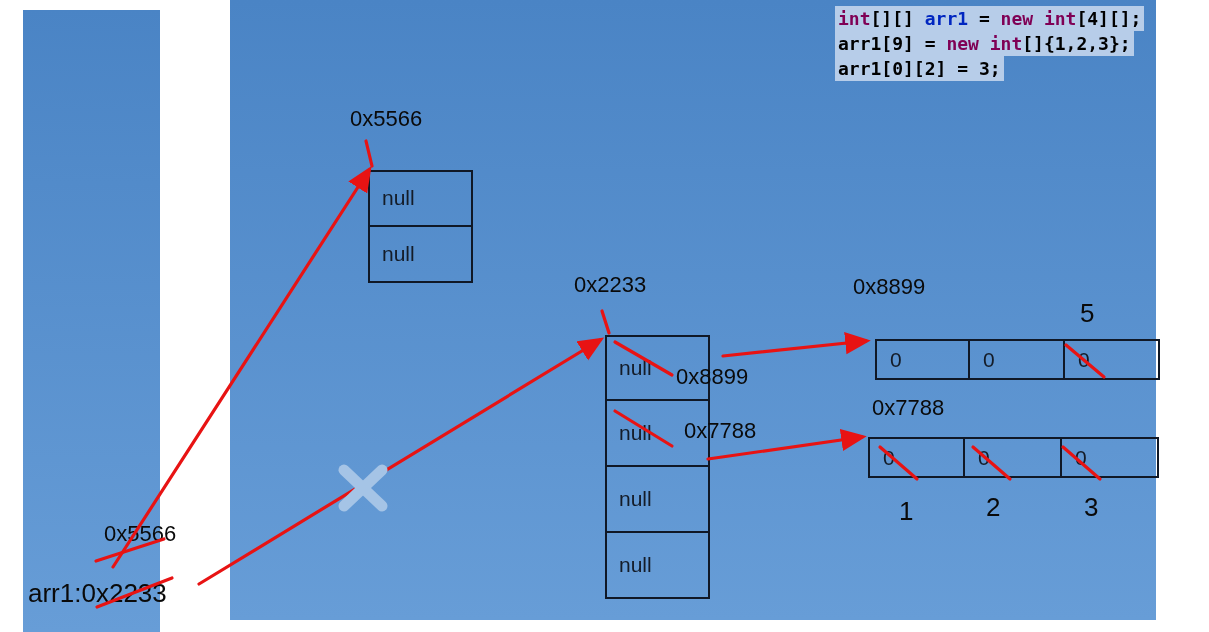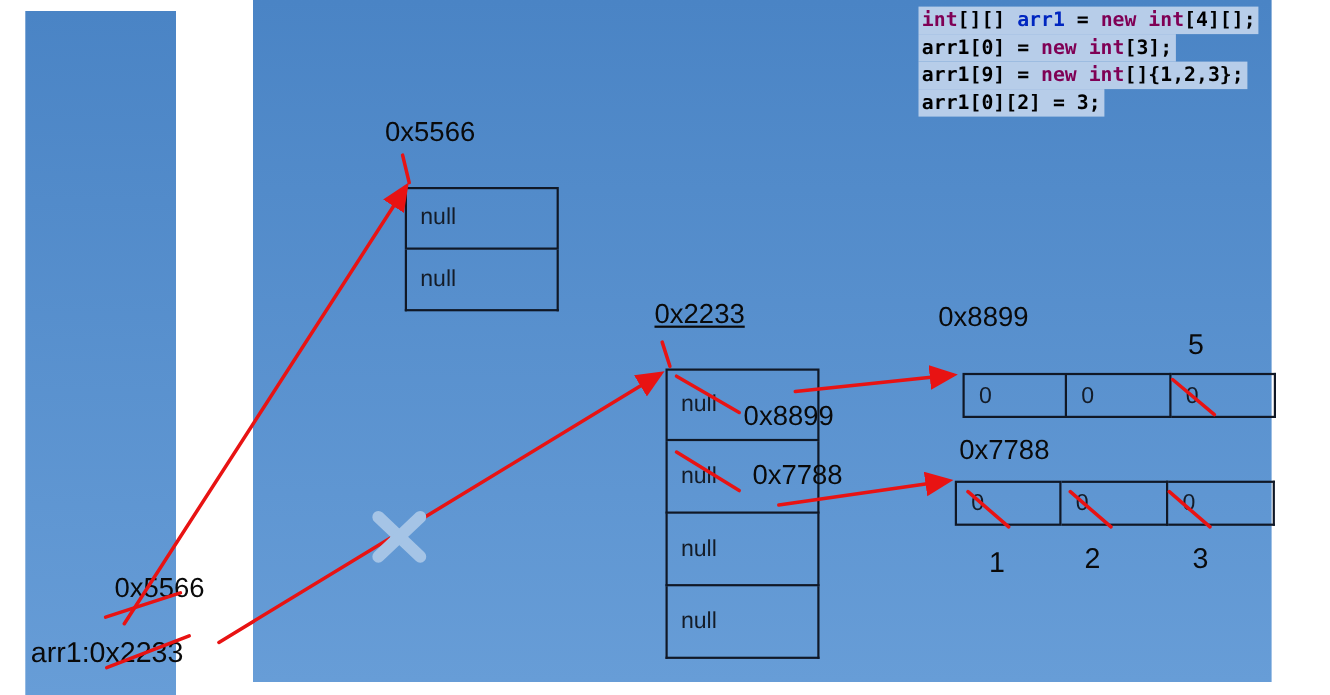--- a/index.html
+++ b/index.html
@@ -8,36 +8,36 @@
     width:1209px; height:632px; position:relative; overflow:hidden;
     font-family:"Liberation Sans", sans-serif;
   }
   .panel {
     position:absolute;
     background:linear-gradient(180deg, var(--slide-top,#4a84c5) 0%, var(--slide-bottom,#679dd7) 100%);
   }
   .stack-panel { left:23px; top:10px; width:137px; height:622px; }
   .heap-panel  { left:230px; top:0;  width:926px; height:620px; }
 
-  .lbl { position:absolute; z-index:3; color:#0a0a0a; font-size:25px; white-space:nowrap; }
+  .lbl { position:absolute; z-index:3; color:#0a0a0a; font-size:22px; white-space:nowrap; }
   .lbl.big { font-size:26px; }
 
   .code {
     position:absolute; left:835px; top:6px; z-index:3;
     font-family:"DejaVu Sans Mono", monospace; font-weight:bold;
     font-size:18px; line-height:25px;
   }
   .code-line { width:max-content; background:var(--code-hl,#b7cde9); padding:0 3px; white-space:pre; color:#000; }
   .code-line .kw  { color:var(--kw,#7f0055);margin-top:35px; }
   .code-line .var { color:var(--var,#0026c0); }
   .code-line .p   { color:#000; }
 
   .varray { position:absolute; z-index:2; }
   .vcell {
-    width:140px; border:2px solid #101826; border-top:none;
+    width:105px; border:2px solid #101826; border-top:none;
     display:flex; align-items:center; padding-left:12px;
     font-size:21px; color:#141c28;
   }
   .varray .vcell:first-child { border-top:2px solid #101826; }
   .h56 { height:56.5px; } .h66 { height:66px; }
 
   .harray { position:absolute; z-index:2; display:flex; }
   .hcell {
     height:41px; border:2px solid #101826; border-left:none;
     display:flex; align-items:center; padding-left:13px;
@@ -51,35 +51,34 @@
 </head>
 <body>
 
 <div style="position:absolute;inset:0;">
 
   <div class="panel stack-panel"></div>
   <div class="panel heap-panel"></div>
 
   <div class="code">
       <div class="code-line"><span class="kw">int</span><span class="p">[][] </span><span class="var">arr1</span><span class="p"> = </span><span class="kw">new int</span><span class="p">[4][];</span></div>
-      <div class="code-line"><span class="p">arr1[0] = </span><span class="kw">new int</span><span class="p">[3];</span></div>
       <div class="code-line"><span class="p">arr1[9] = </span><span class="kw">new int</span><span class="p">[]{1,2,3};</span></div>
       <div class="code-line"><span class="p">arr1[0][2] = 3;</span></div>
     </div>
 
   <div class="lbl" style="left:104px; top:521px;">0x5566</div>
   <div class="lbl big" style="left:28px; top:578px;">arr1:0x2233</div>
 
   <div class="lbl" style="left:350px; top:106px;">0x5566</div>
   <div class="varray" style="left:368px; top:170px;">
     <div class="vcell h56">null</div>
     <div class="vcell h56">null</div>
   </div>
 
-  <div class="lbl" style="left:595px; top:272px;text-decoration:underline;">0x2233</div>
+  <div class="lbl" style="left:574px; top:272px;">0x2233</div>
   <div class="varray" style="left:605px; top:335px;">
     <div class="vcell h66">null</div>
     <div class="vcell h66">null</div>
     <div class="vcell h66">null</div>
     <div class="vcell h66">null</div>
   </div>
   <div class="lbl" style="left:676px; top:364px;">0x8899</div>
   <div class="lbl" style="left:684px; top:418px;">0x7788</div>
 
   <div class="lbl" style="left:853px; top:274px;">0x8899</div>

